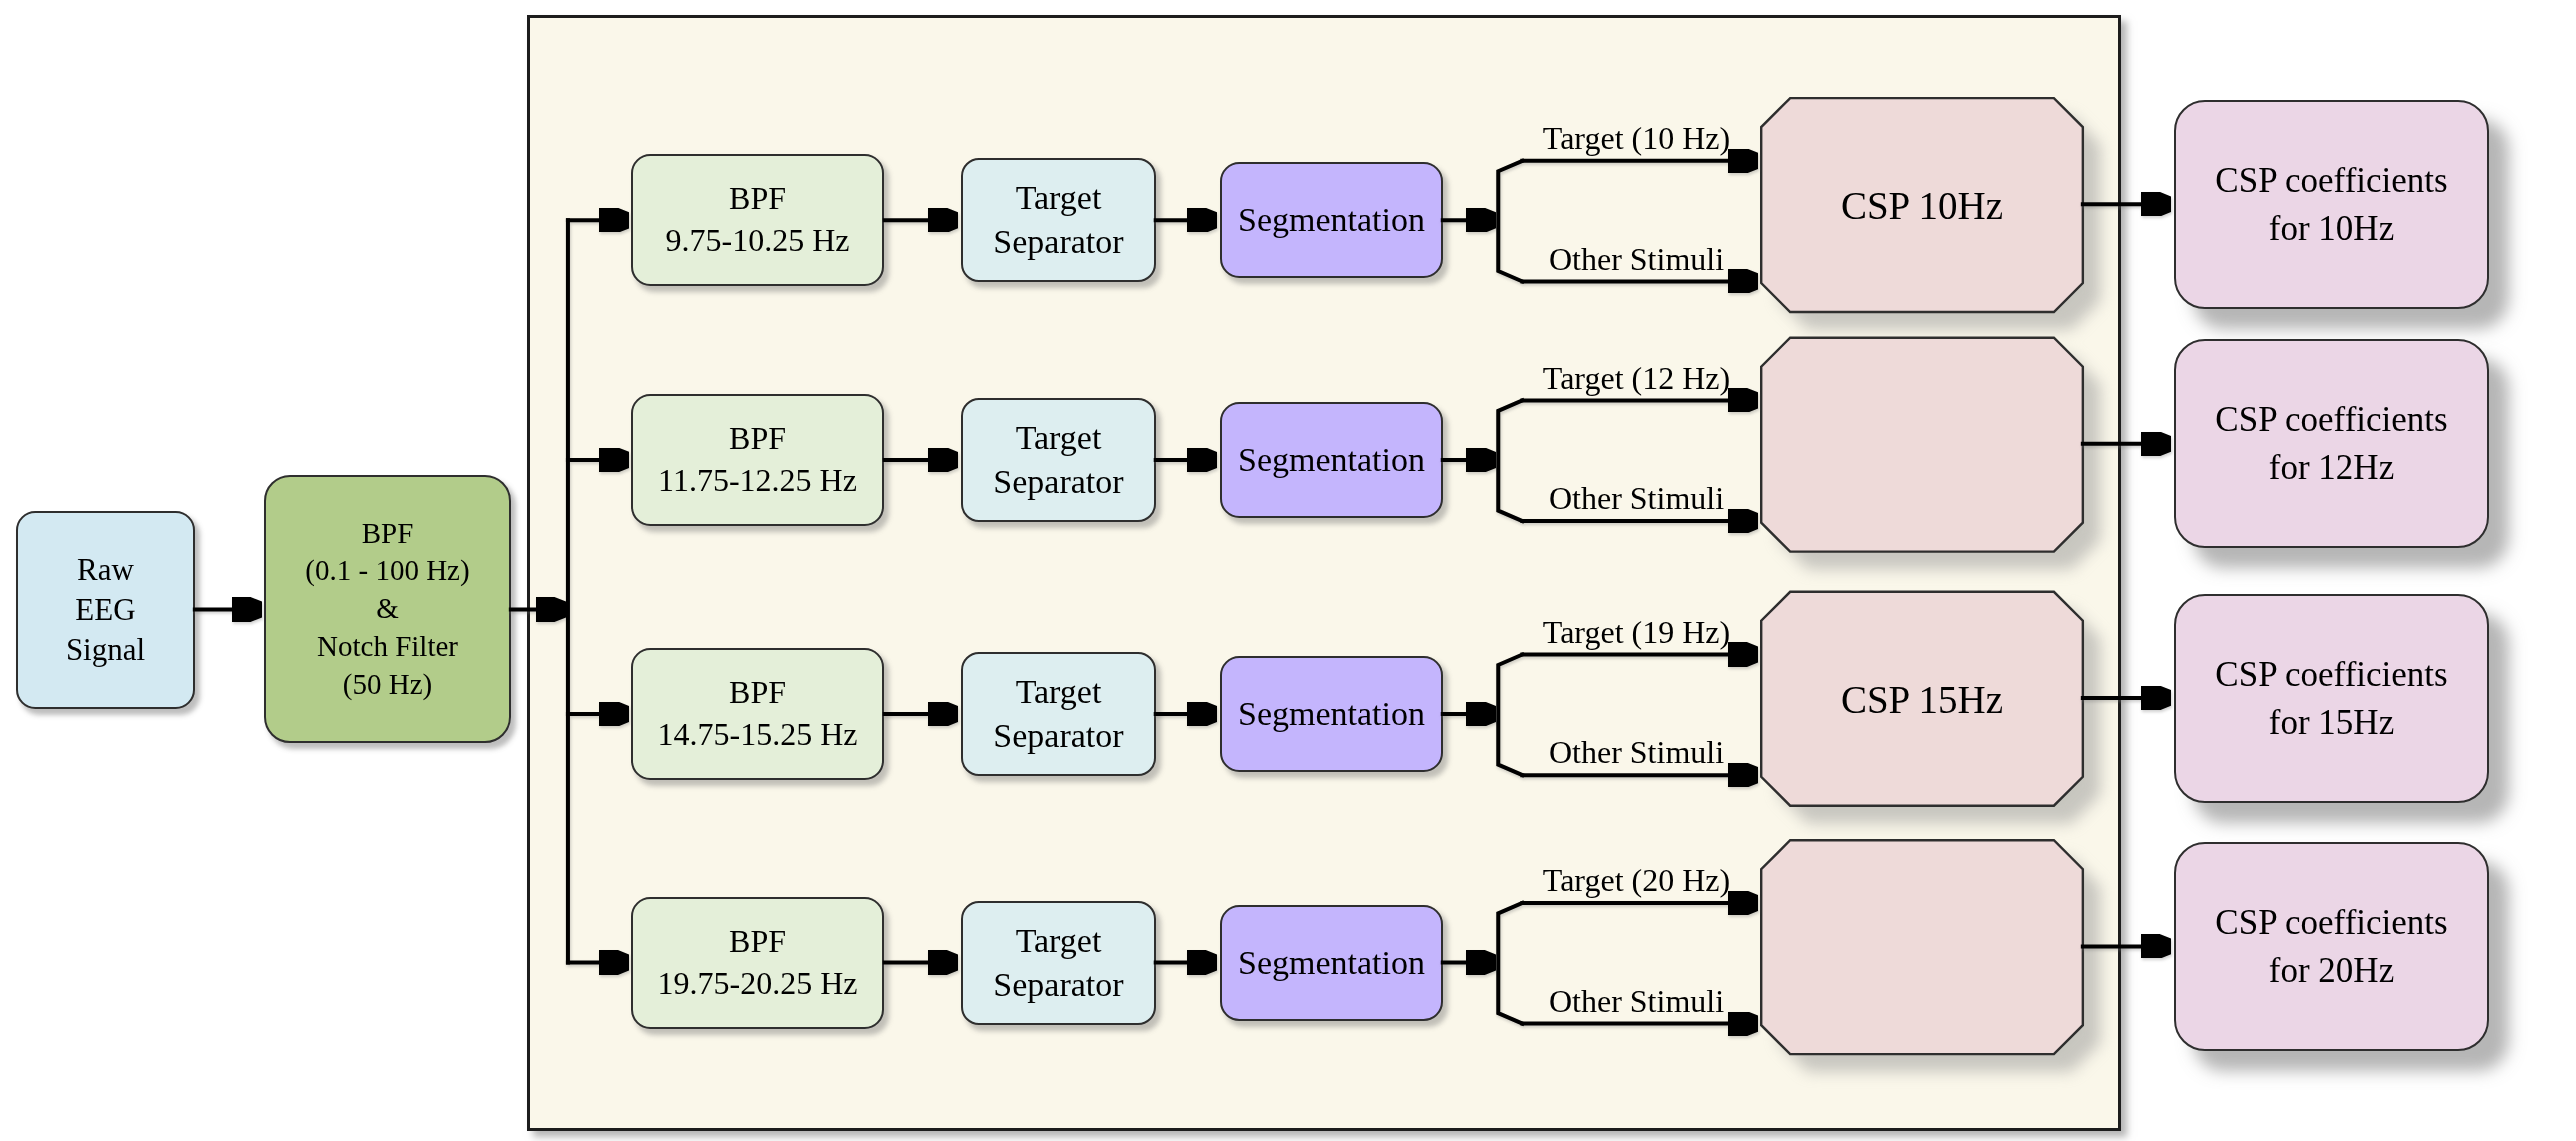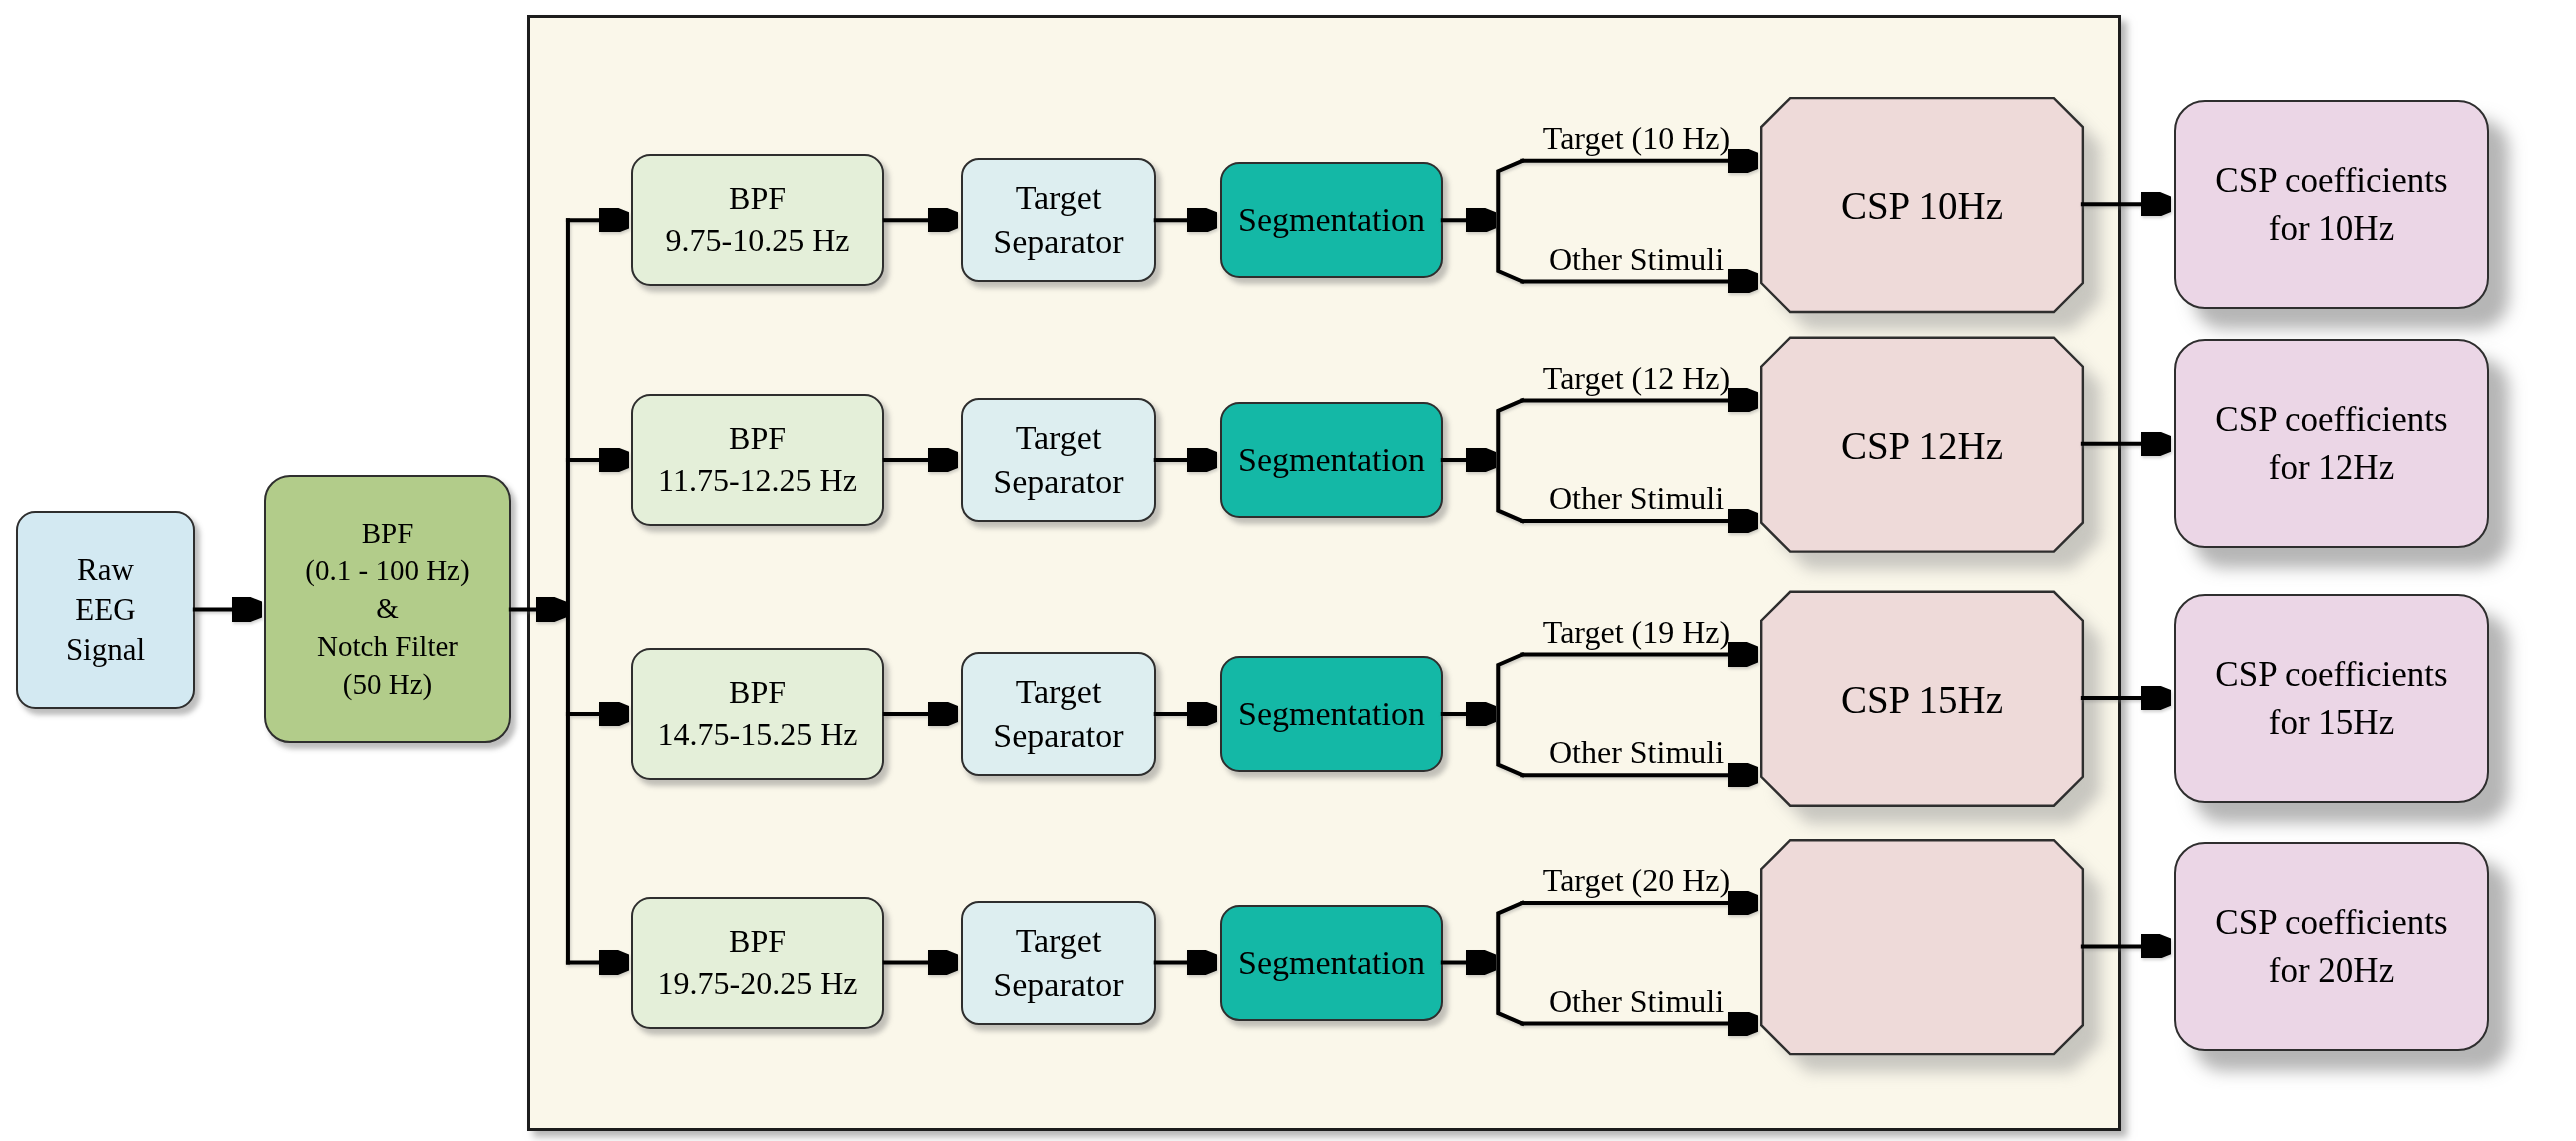--- a/index.html
+++ b/index.html
@@ -39,21 +39,21 @@
   }
   .bpf{
     background:#e4efd9;border-radius:19.3px;font-size:32px;
     box-shadow:4.8px 5.6px 5.6px rgba(115,115,115,.42);
   }
   .sep{
     background:#ddeef0;border-radius:18px;font-size:34px;
     box-shadow:4.8px 5.6px 5.6px rgba(115,115,115,.42);
   }
   .seg{
-    background:#14b8a6;border-radius:19.3px;font-size:34px;
+    background:#c4b5fd;border-radius:19.3px;font-size:34px;
     box-shadow:4.8px 5.6px 5.6px rgba(115,115,115,.42);
   }
   .coeff{
     background:#ebd6e6;border-radius:31px;font-size:35px;line-height:1.35;
     box-shadow:19.3px 19.3px 16px rgba(110,110,110,.5);
   }
   .csp-label{
     position:absolute;display:flex;align-items:center;justify-content:center;
     font-size:39px;z-index:3;text-align:center;
   }
@@ -115,21 +115,20 @@
   <div class="box coeff" style="left:2174px;top:100px;width:315px;height:209px;">CSP coefficients
 for 10Hz</div>
 
   <div class="box bpf" style="left:631px;top:394px;width:253px;height:132px;">BPF
 11.75-12.25 Hz</div>
   <div class="box sep" style="left:961px;top:398px;width:195px;height:124px;">Target
 Separator</div>
   <div class="box seg" style="left:1220px;top:402px;width:223px;height:116px;">Segmentation</div>
   <div class="branch-label" style="left:1512px;top:351px;width:249px;height:43px;">Target (12 Hz)</div>
   <div class="branch-label" style="left:1512px;top:471px;width:249px;height:43px;">Other Stimuli</div>
-  <div class="csp-label" style="left:1761px;top:338px;width:322px;height:214px;">CSP 12Hz</div>
   <div class="box coeff" style="left:2174px;top:339px;width:315px;height:209px;">CSP coefficients
 for 12Hz</div>
 
   <div class="box bpf" style="left:631px;top:648px;width:253px;height:132px;">BPF
 14.75-15.25 Hz</div>
   <div class="box sep" style="left:961px;top:652px;width:195px;height:124px;">Target
 Separator</div>
   <div class="box seg" style="left:1220px;top:656px;width:223px;height:116px;">Segmentation</div>
   <div class="branch-label" style="left:1512px;top:605px;width:249px;height:43px;">Target (19 Hz)</div>
   <div class="branch-label" style="left:1512px;top:725px;width:249px;height:43px;">Other Stimuli</div>

